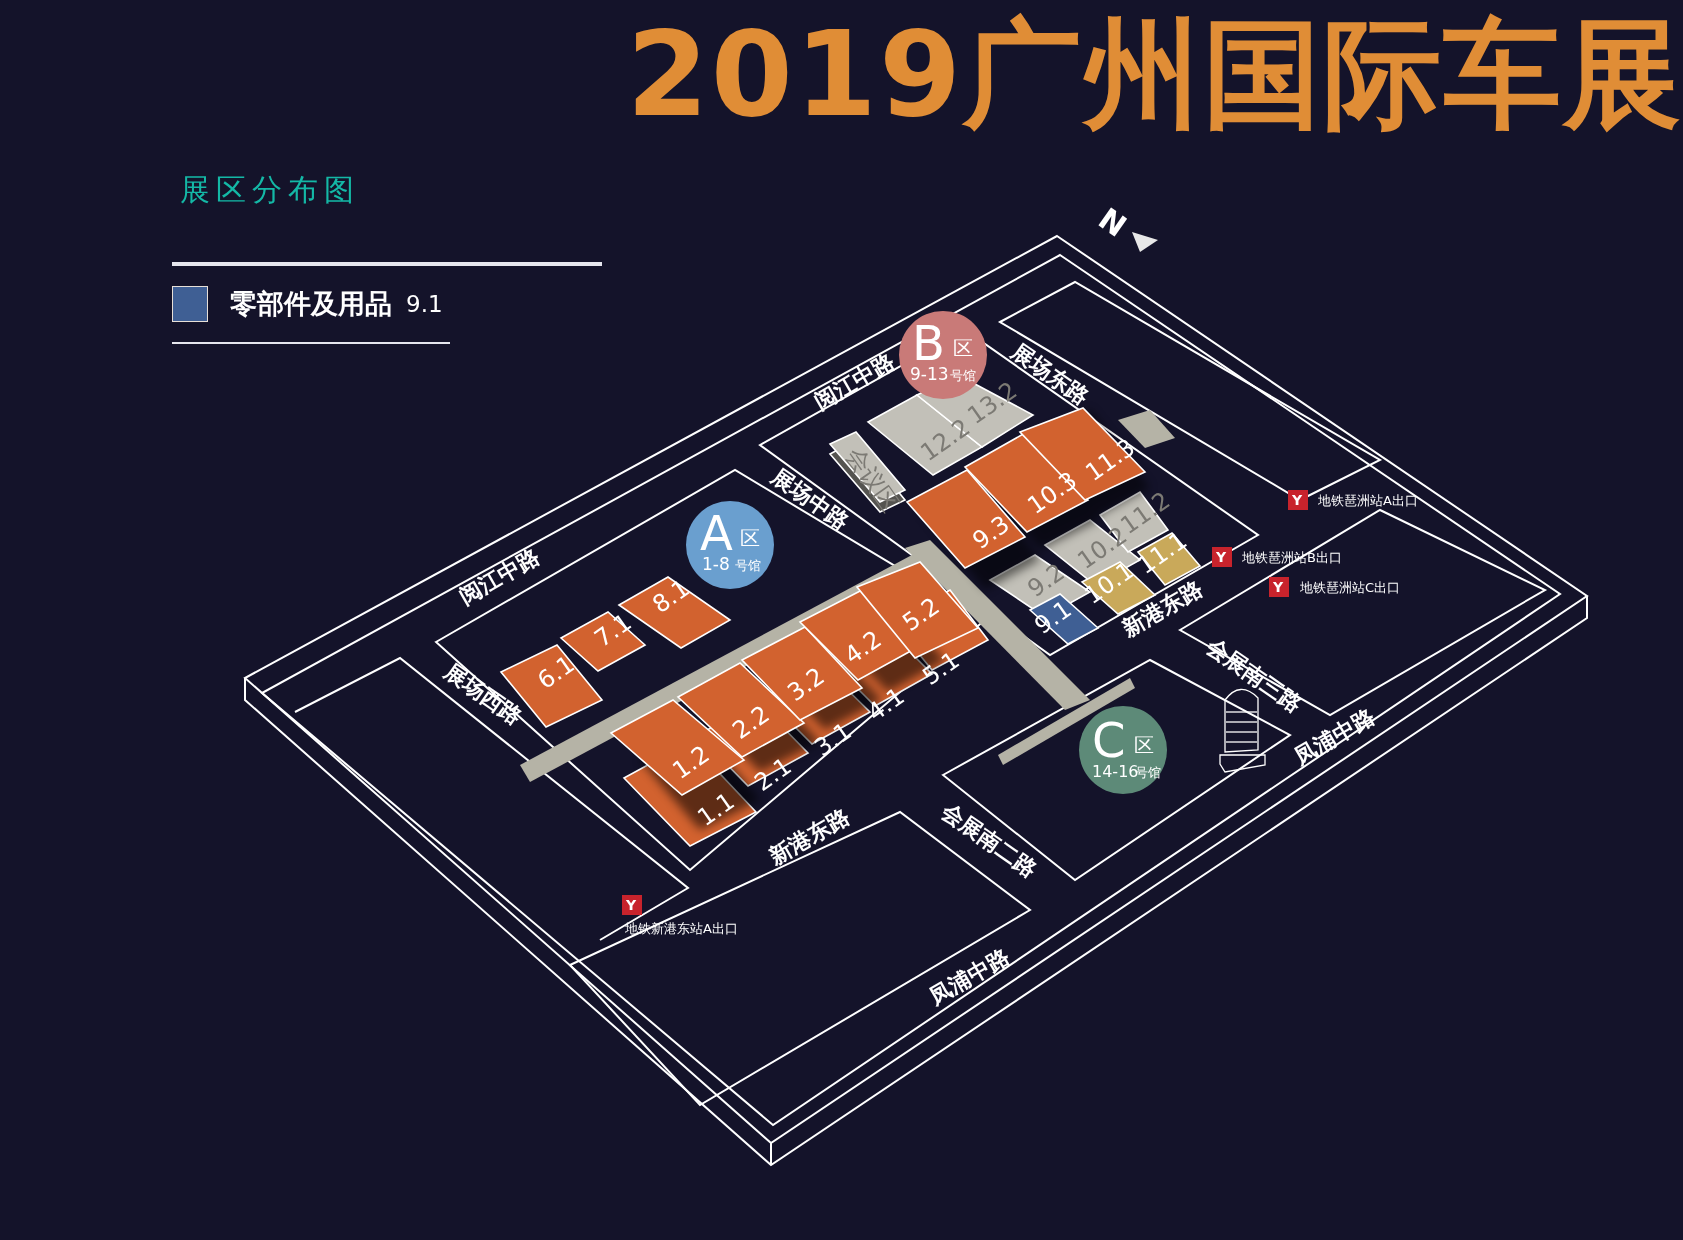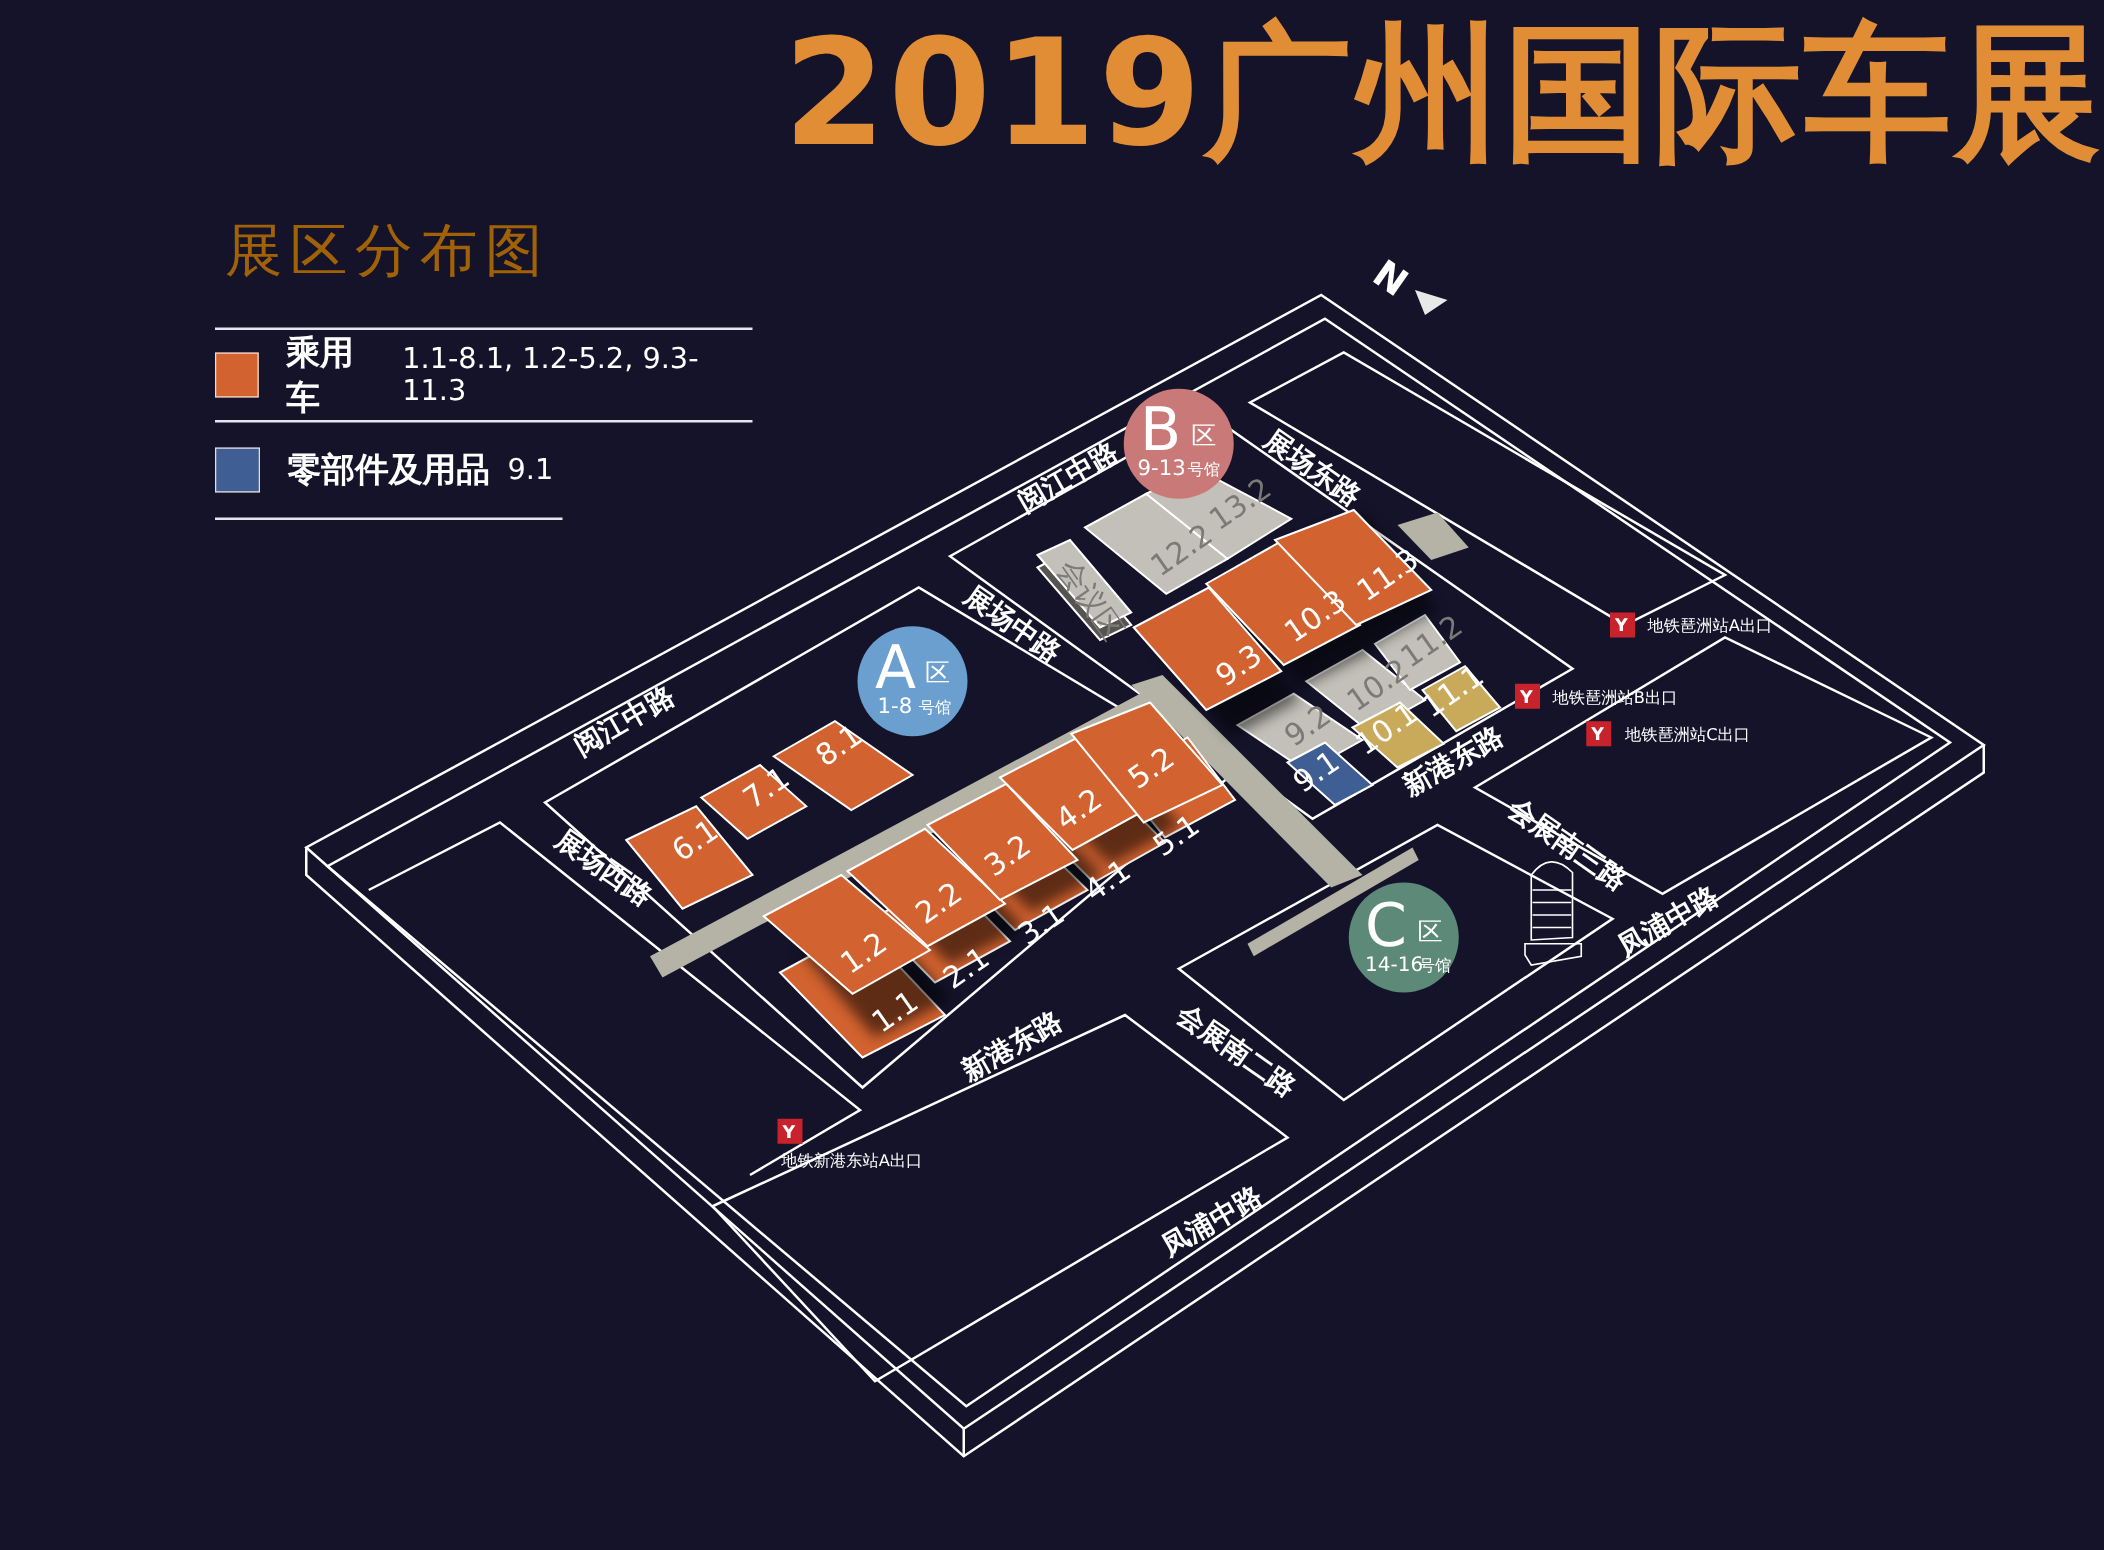--- a/index.html
+++ b/index.html
@@ -1,45 +1,40 @@
 <!DOCTYPE html>
 <html><head>
 <meta charset="utf-8">
 <style>
   html, body { margin:0; padding:0; }
   body { width:1683px; height:1240px; background:#14132a; overflow:hidden; position:relative;
          font-family:"DejaVu Sans","Liberation Sans",sans-serif; color:#fff; }
   .title { position:absolute; left:0; top:4px; width:1683px; text-align:right;
            font-size:118px; font-weight:bold; color:#e08d36; letter-spacing:2px; line-height:140px; }
-  .subtitle { position:absolute; left:180px; top:170px; font-size:46px; color:#a16207; letter-spacing:6px; }
+  .subtitle { position:absolute; left:180px; top:170px; font-size:30px; color:#14b8a6; letter-spacing:6px; }
   .legend { position:absolute; left:172px; top:262px; width:430px; }
   .legend .rule { height:2px; background:#e6e6ee; }
   .legend .row { display:flex; align-items:center; height:52px; }
   .legend .sw { width:36px; height:36px; border:1.5px solid #e8e0d8; box-sizing:border-box; margin-right:22px; }
   .legend .name { font-size:27px; font-weight:bold; margin-right:14px; }
   .legend .range { font-size:23px; }
   svg { position:absolute; left:0; top:0; }
   .road { fill:#fff; font-size:22px; font-weight:bold; }
   .hall { font-size:24px; fill:#fff; }
   .hallg { font-size:24px; fill:#7c7a74; }
   .metro { fill:#fff; font-size:13px; }
 </style>
 </head>
 <body>
 
 <div class="title">2019广州国际车展</div>
 <div class="subtitle">展区分布图</div>
 
 <div class="legend">
   <div class="rule"></div>
-  <div class="row" style="height:72px">
-    <div class="sw" style="background:#d2622f"></div>
-    <span class="name">乘用车</span>
-    <span class="range">1.1-8.1, 1.2-5.2, 9.3-11.3</span>
-  </div>
   <div class="rule"></div>
   <div class="row" style="margin-top:12px">
     <div class="sw" style="background:#3f5f94"></div>
     <span class="name">零部件及用品</span>
     <span class="range">9.1</span>
   </div>
   <div class="rule" style="width:278px;margin-top:12px"></div>
 </div>
 
 <svg width="1683" height="1240" viewBox="0 0 1683 1240">

